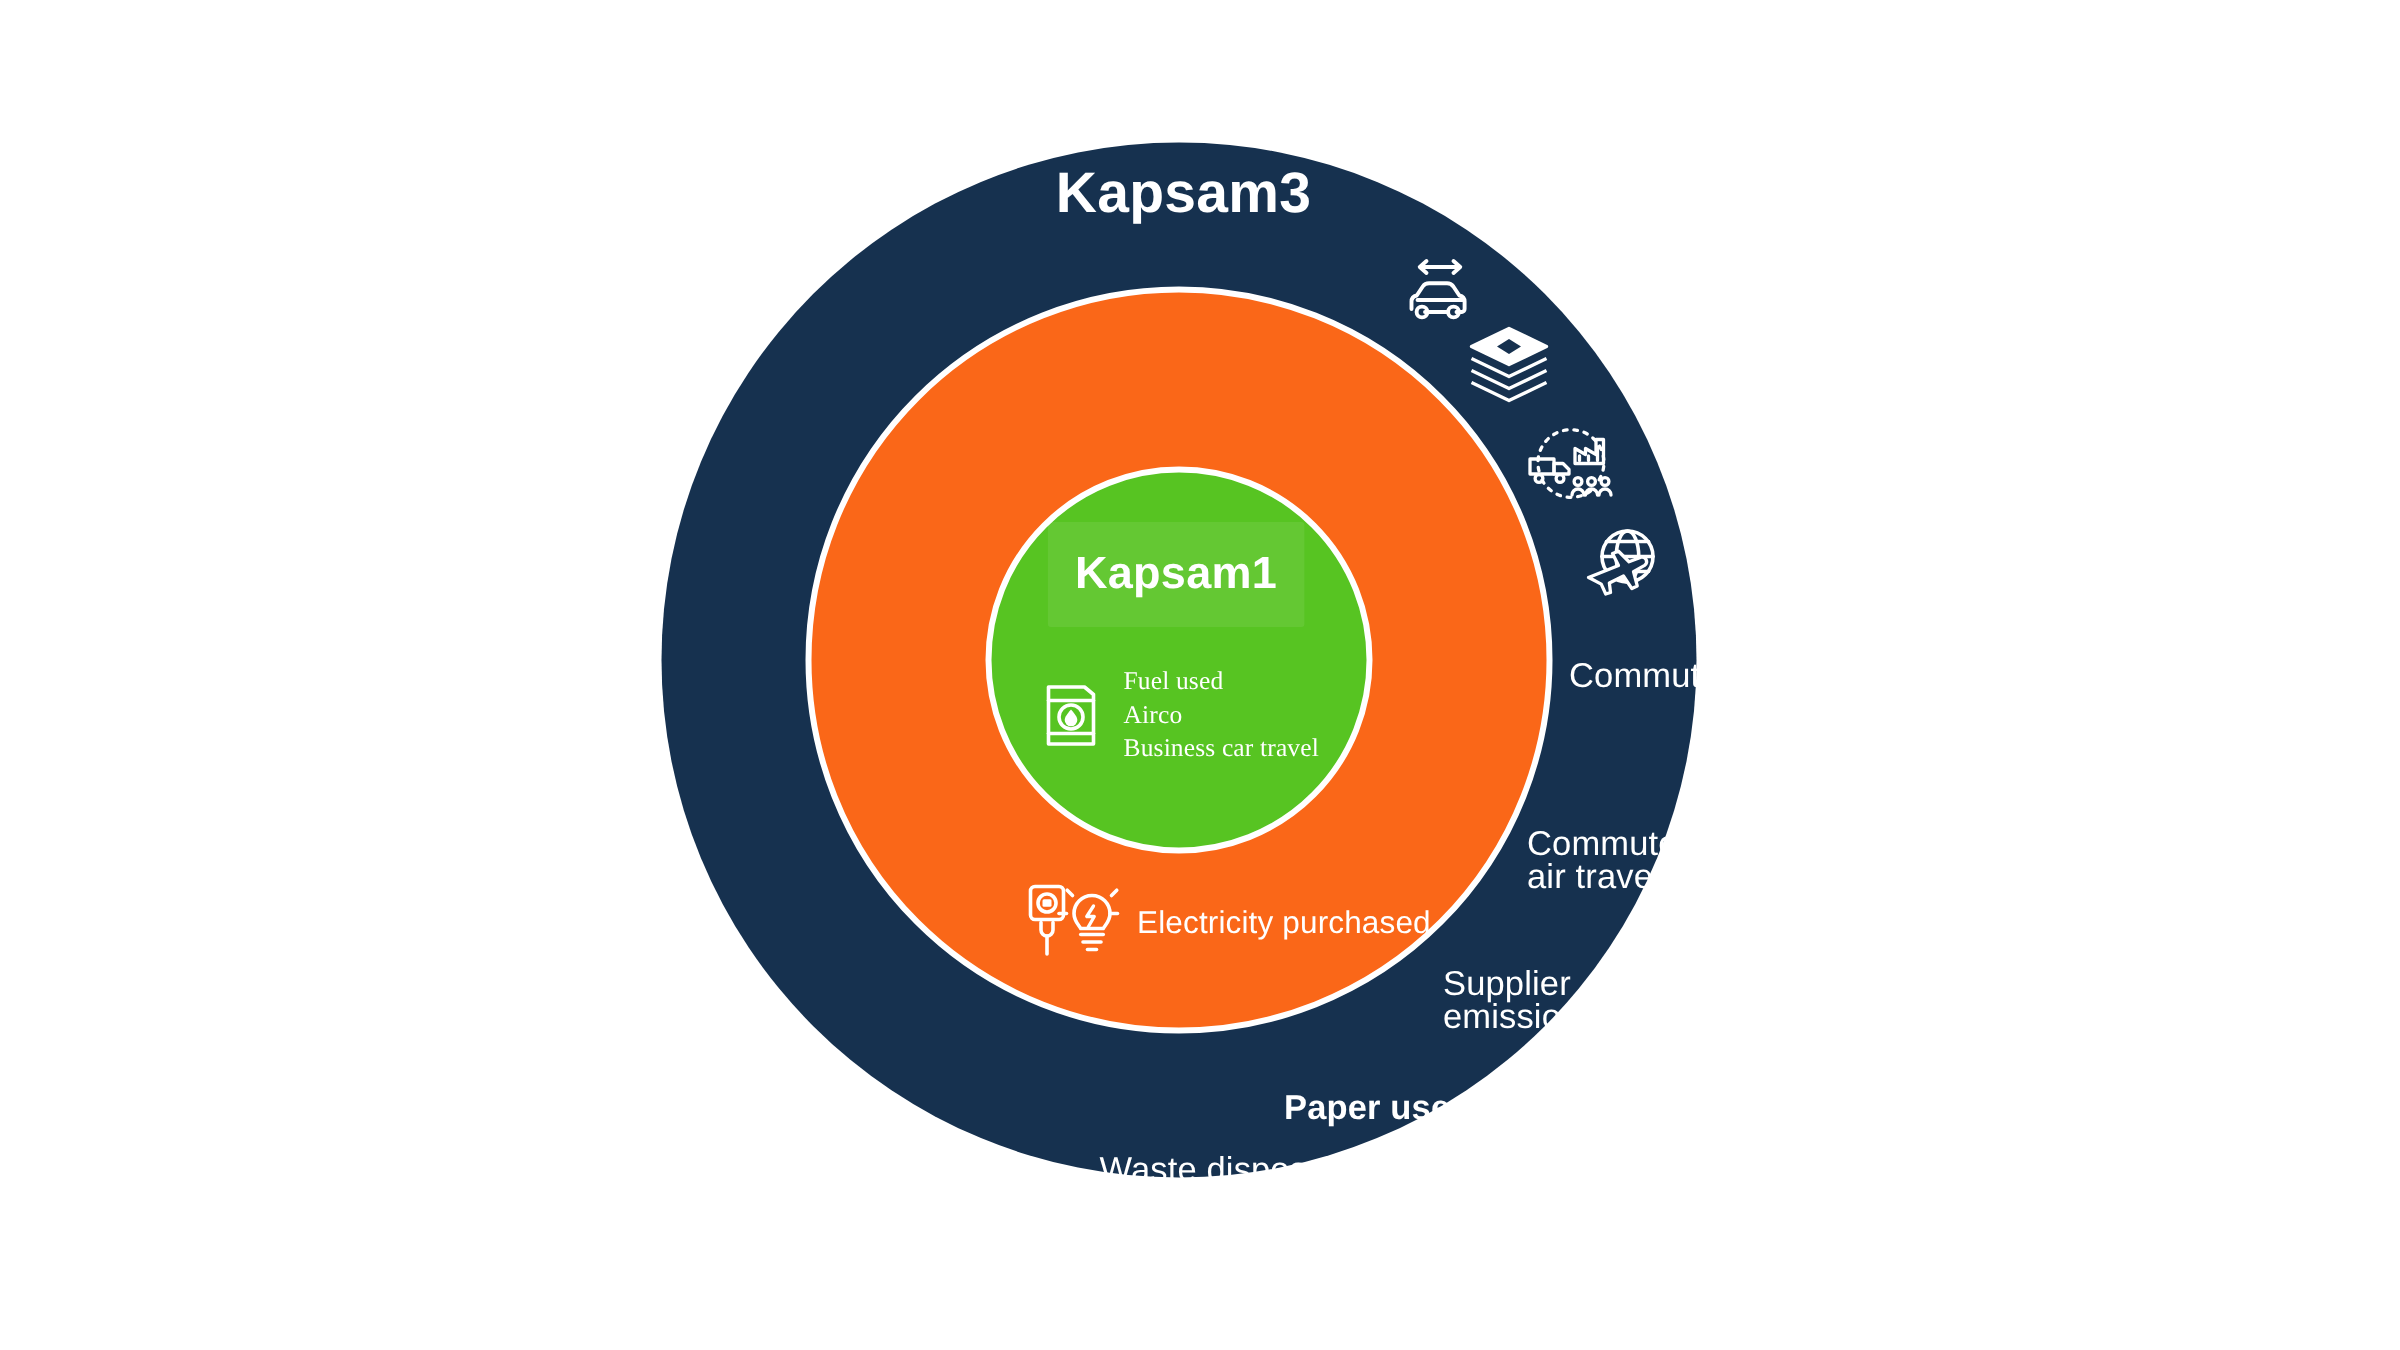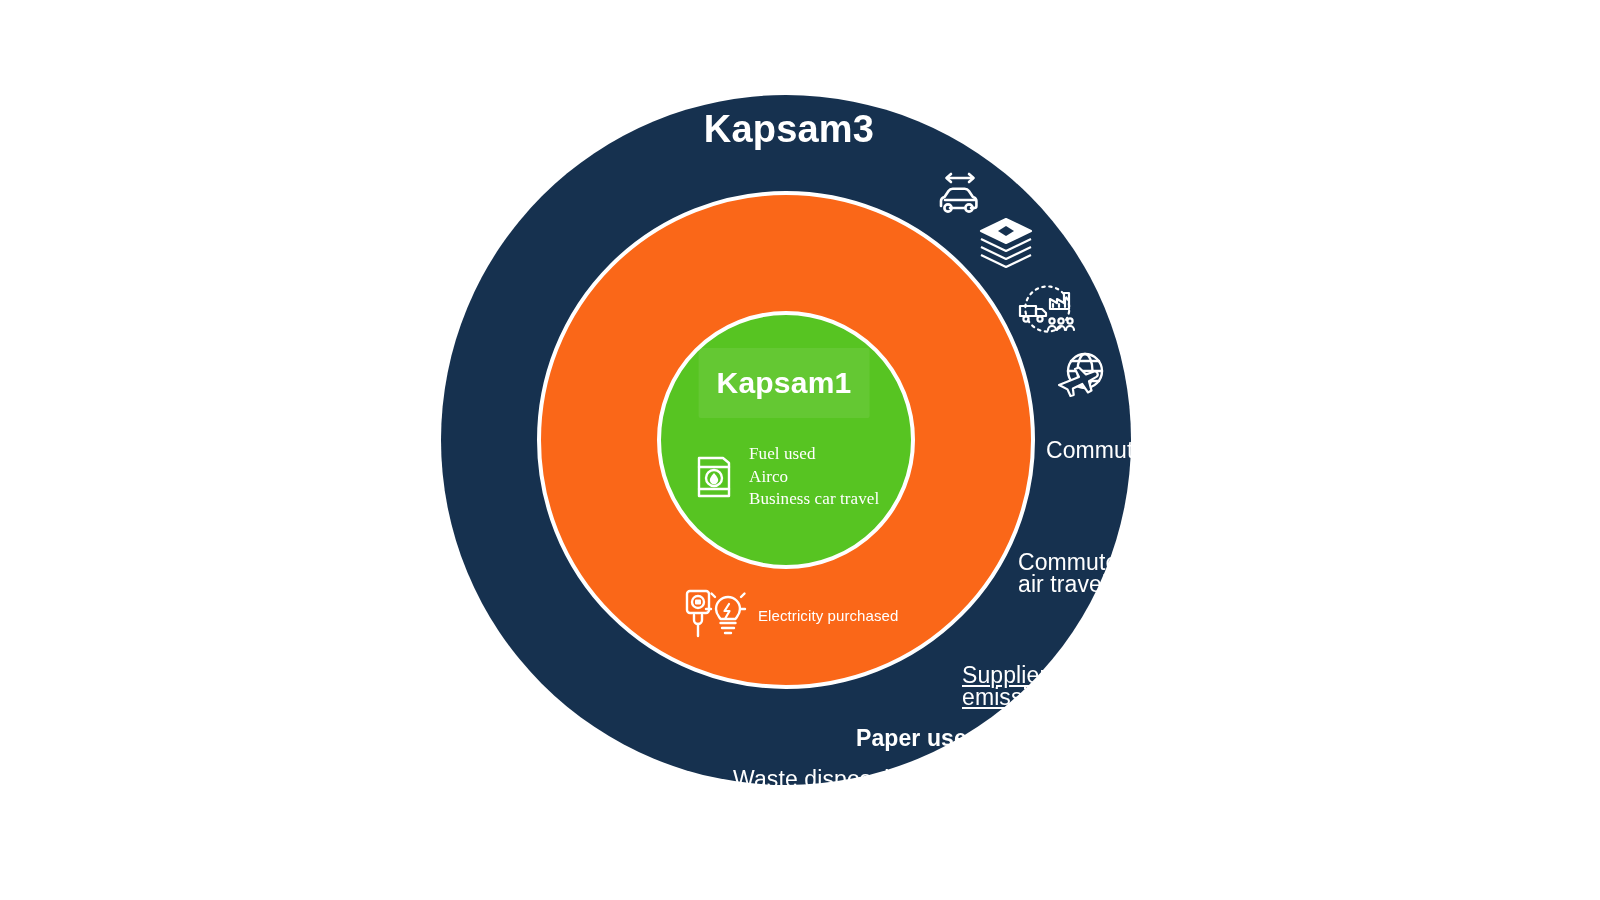--- a/index.html
+++ b/index.html
@@ -113,21 +113,21 @@
     top: 443px;
     font-family: Liberation Serif, serif;
   }
   #scope1-items .item-text { font-size: 17px; line-height: 22.5px; }
 
   
   #scope2-items {
     left: 684px;
     top: 587px;
   }
-  #scope2-items .item-text { font-size: 15px; }
+  #scope2-items .item-text { font-size: 21px; }
 
   
   .outer-icon {
     position: absolute;
   }
   #commutes-icon-wrap { left: 935px; top: 166px; }
   #paper-icon-wrap    { left: 977px; top: 216px; }
   #supplier-icon-wrap { left: 1014px; top: 274px; }
   #airtravel-icon-wrap{ left: 1053px; top: 349px; }
 
@@ -135,21 +135,21 @@
   .outer-label {
     position: absolute;
     color: #ffffff;
     font-size: 23px;
     line-height: 22px;
     white-space: pre-line;
     letter-spacing: 0.1px;
   }
   #commutes-label  { left: 1046px; top: 439px; }
   #airtravel-label { left: 1018px; top: 551px; }
-  #supplier-label  { left: 962px;  top: 664px; text-decoration: underline; }
+  #supplier-label  { left: 962px;  top: 644px; }
   #paper-label     { left: 856px;  top: 712px; font-weight: bold; margin-top: 15px; }
   #waste-label     { left: 733px;  top: 768px; }
 
   svg { display: block; overflow: visible; }
 </style>
 </head>
 <body>
 
 <div id="stage">
 

